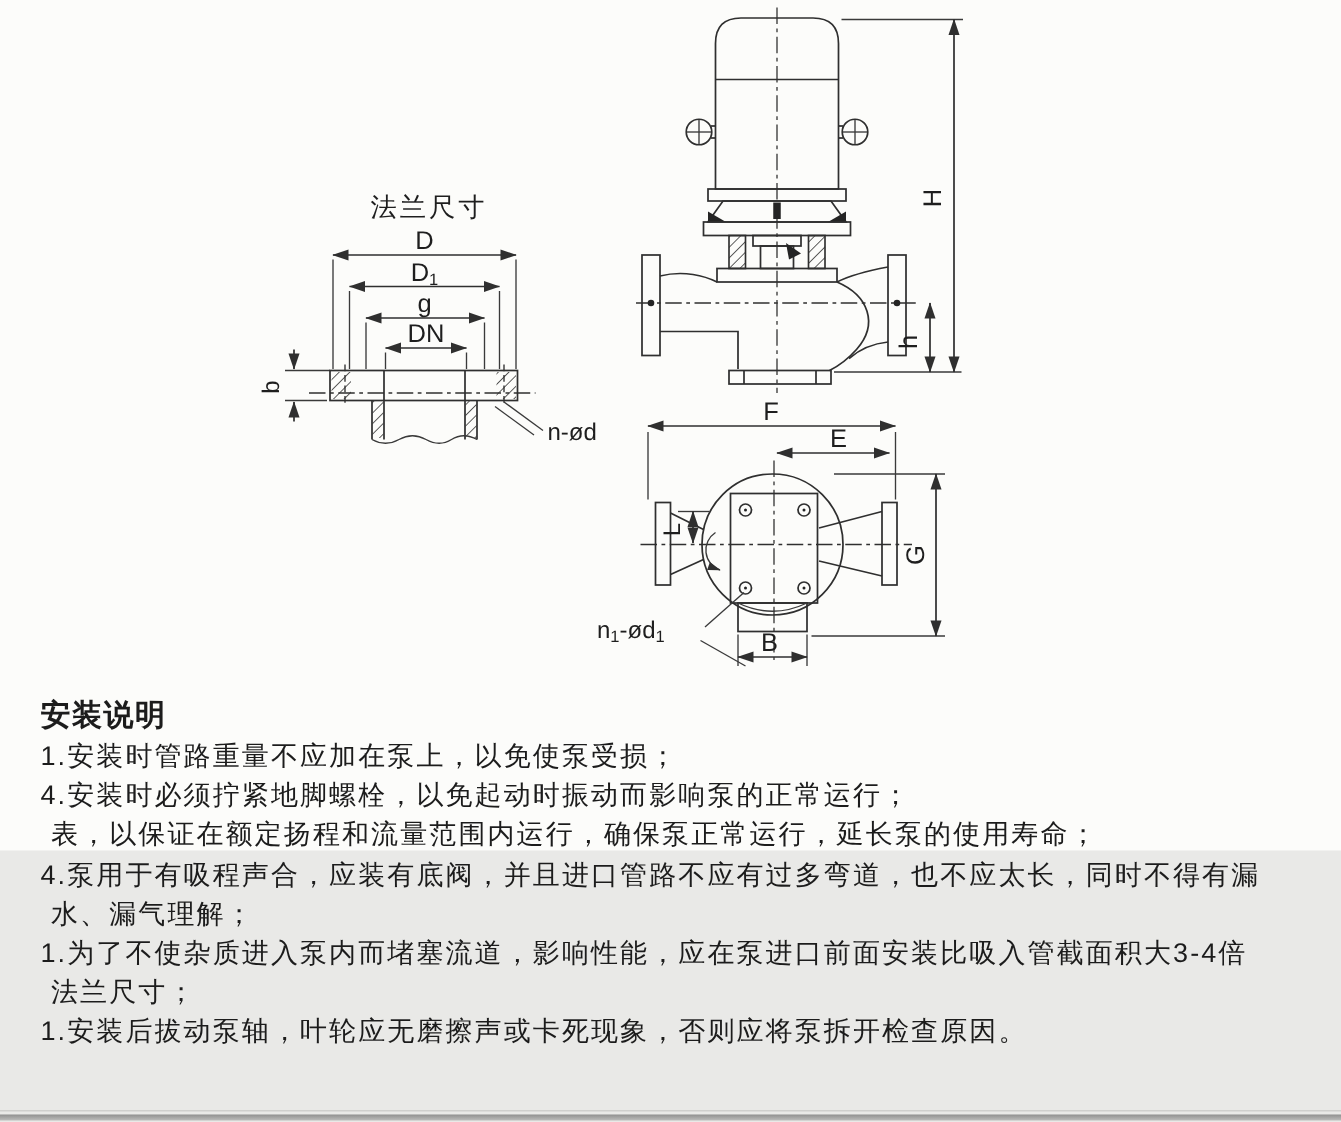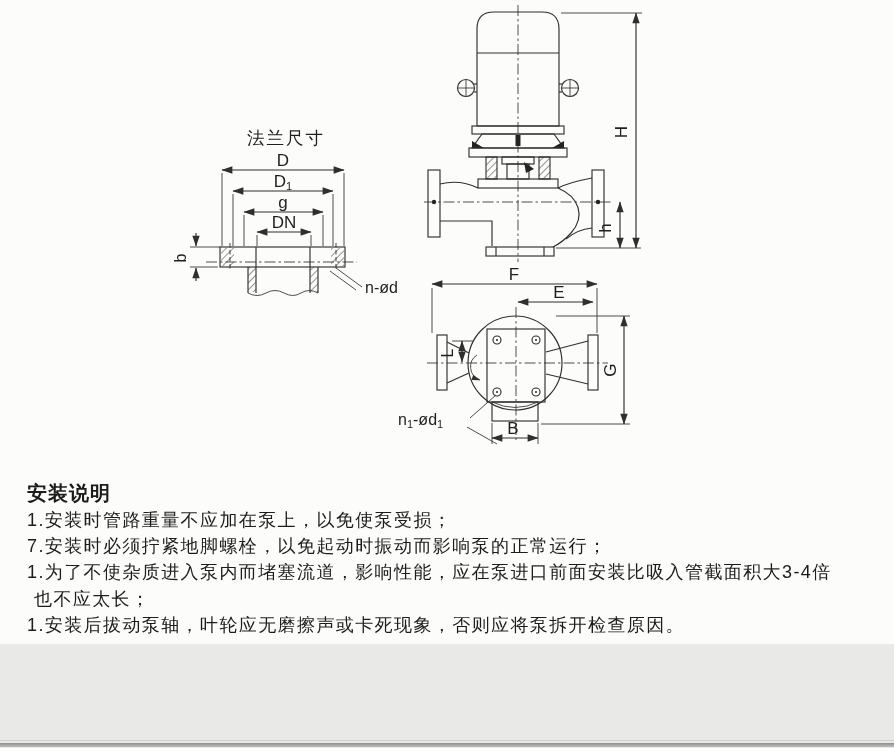--- a/index.html
+++ b/index.html
@@ -1,30 +1,30 @@
 <!DOCTYPE html>
 <html><head>
 <meta charset="utf-8">
 <style>
   html,body{margin:0;padding:0;}
   body{width:894px;height:748px;overflow:hidden;background:#e9e9e7;}
-  .sheet{position:relative;width:894px;height:644px;background:#fcfcfa;
+  .sheet{position:relative;width:894px;height:567px;background:#fcfcfa;
          font-family:"Liberation Sans",sans-serif;color:#1c1c1c;}
   .drawing{position:absolute;left:0;top:0;}
   svg text{font-family:"Liberation Sans",sans-serif;fill:#1e1e1e;}
   .ln{stroke:#2f2f2f;stroke-width:1.15;fill:none;stroke-linecap:butt;}
   .thin{stroke:#3a3a3a;stroke-width:0.9;fill:none;}
   .cl{stroke:#2f2f2f;stroke-width:0.85;stroke-dasharray:11 3 2.5 3;fill:none;}
   .bdash{stroke:#2f2f2f;stroke-width:0.9;stroke-dasharray:4.5 2.5;fill:none;}
   .fillk{fill:#242424;stroke:none;}
   .dimtxt{font-size:17px;}
   .dimtxt-sm{font-size:16px;}
   .sub{font-size:11px;}
   .fl-title{font-size:17.5px;letter-spacing:2px;}
-  .notes{position:absolute;left:27px;top:480px;width:850px;}
+  .notes{position:absolute;left:27px;top:464px;width:850px;}
   .notes-heading{font-size:20px;font-weight:bold;line-height:27px;letter-spacing:1px;}
   .note-line{font-size:18px;line-height:26.2px;letter-spacing:1.4px;white-space:nowrap;}
   .cont{padding-left:7px;}
   .scan-edge-light{position:absolute;left:0;right:0;top:740px;border-top:1px solid #cfcfcd;}
   .scan-edge-dark{position:absolute;left:0;right:0;top:743px;height:4px;
                   background:linear-gradient(#8f8f8f,#bdbdbb);}
 </style>
 </head>
 <body>
 
@@ -203,21 +203,24 @@
 
       <line class="thin" x1="470" y1="418" x2="496" y2="395"></line>
       <line class="thin" x1="467" y1="427" x2="497" y2="444"></line>
       <text class="dimtxt-sm" x="398" y="425"><tspan>n</tspan><tspan class="sub" dy="3">1</tspan><tspan dy="-3">-ød</tspan><tspan class="sub" dy="3">1</tspan></text>
     </g>
   </svg>
 
   <div class="notes">
     <div class="notes-heading">安装说明</div>
     <div class="note-line">1.安装时管路重量不应加在泵上，以免使泵受损；</div>
-    <div class="note-line">7.安装时必须拧紧地脚螺栓，以免起动时振动而影响泵的正常运行；</div>
+    <div class="note-line">4.安装时必须拧紧地脚螺栓，以免起动时振动而影响泵的正常运行；</div>
+    <div class="note-line cont">表，以保证在额定扬程和流量范围内运行，确保泵正常运行，延长泵的使用寿命；</div>
+    <div class="note-line">4.泵用于有吸程声合，应装有底阀，并且进口管路不应有过多弯道，也不应太长，同时不得有漏</div>
+    <div class="note-line cont">水、漏气理解；</div>
     <div class="note-line">1.为了不使杂质进入泵内而堵塞流道，影响性能，应在泵进口前面安装比吸入管截面积大3-4倍</div>
-    <div class="note-line cont">也不应太长；</div>
+    <div class="note-line cont">法兰尺寸；</div>
     <div class="note-line">1.安装后拔动泵轴，叶轮应无磨擦声或卡死现象，否则应将泵拆开检查原因。</div>
   </div>
 
   <div class="scan-edge-light"></div>
   <div class="scan-edge-dark"></div>
 </div>
 
 </body></html>

